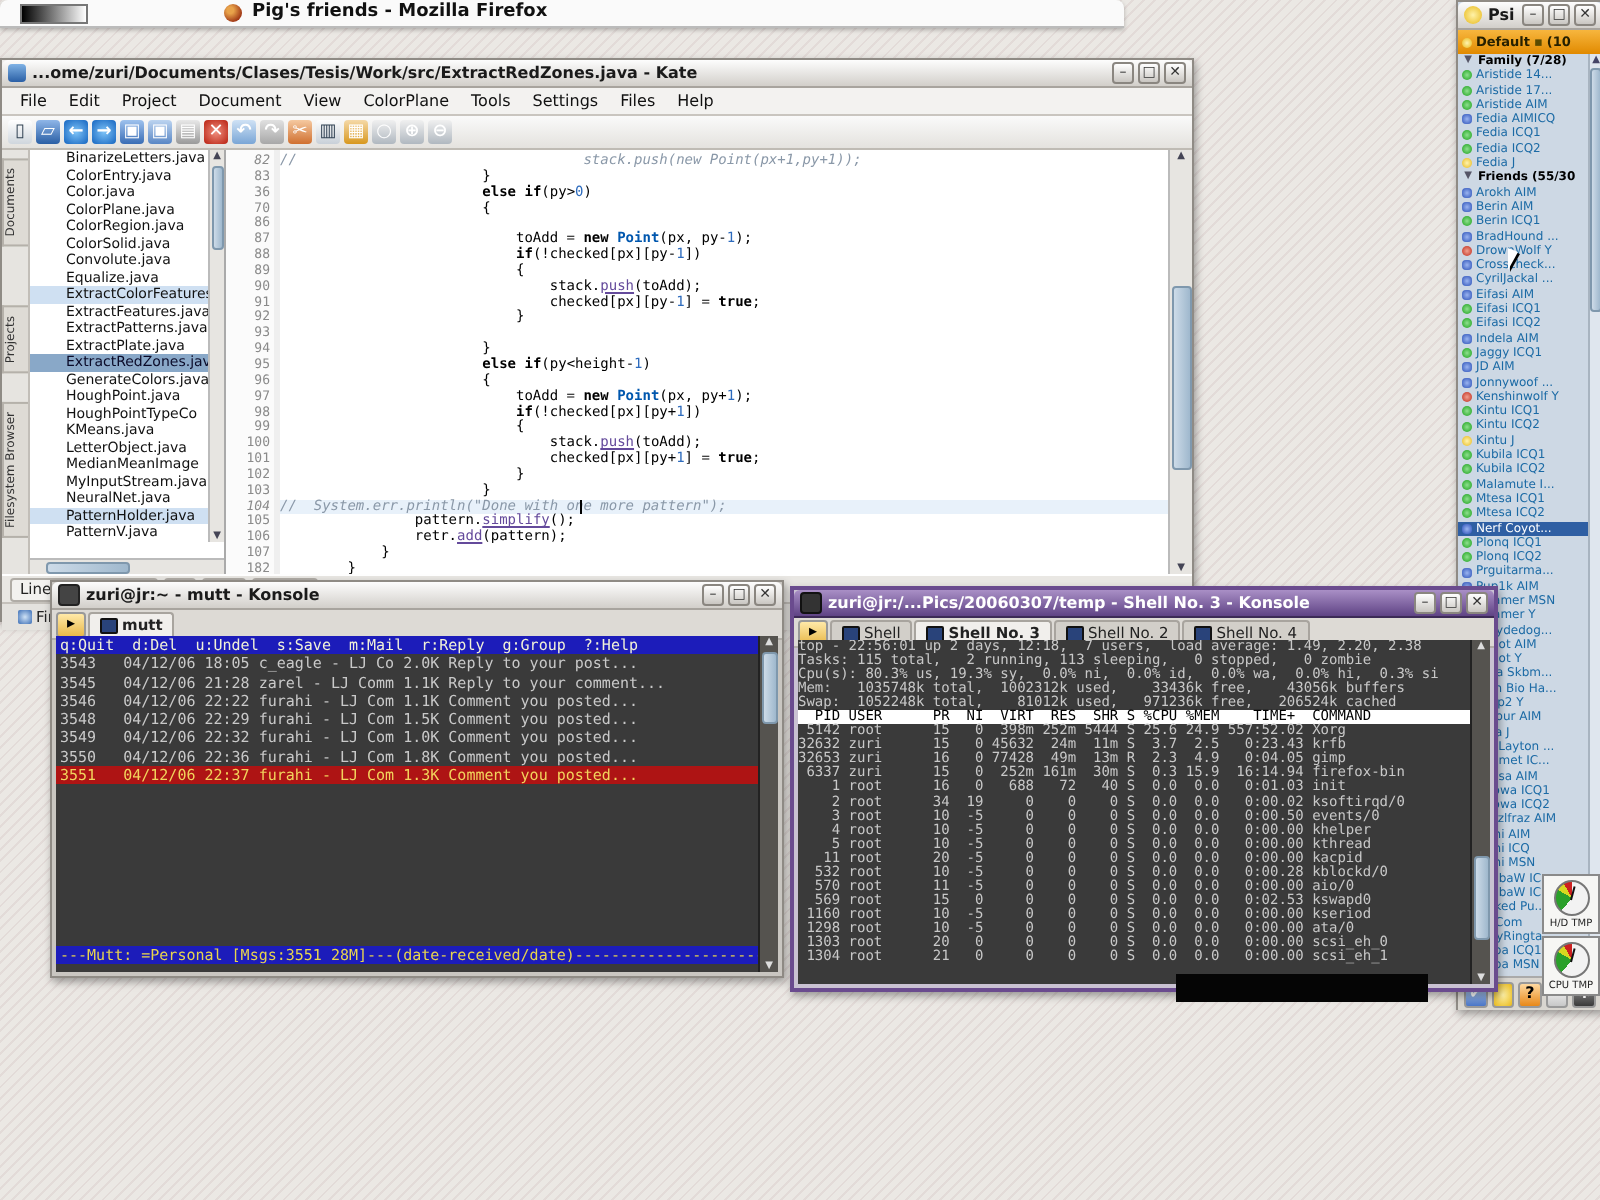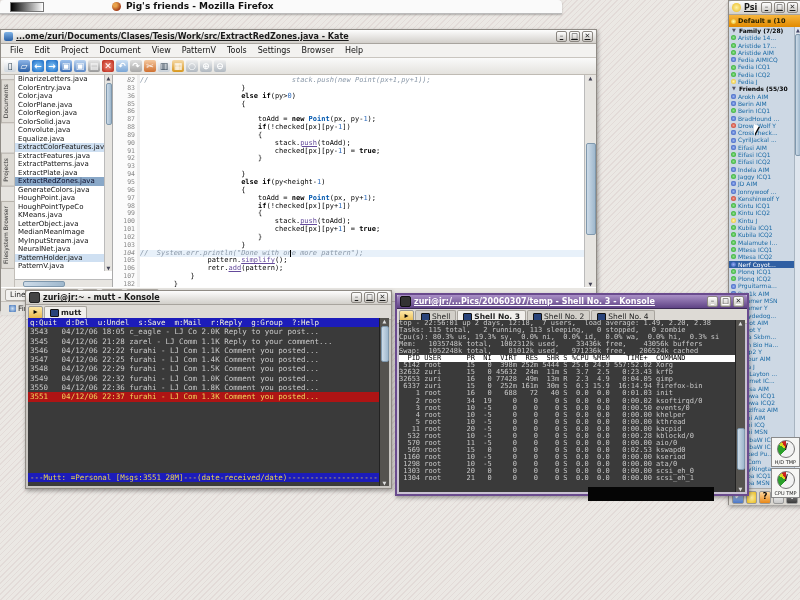--- a/index.html
+++ b/index.html
@@ -3,21 +3,21 @@
 <meta charset="utf-8">
 <style>
   html,body{margin:0;padding:0;}
   #screen{position:relative;width:800px;height:600px;overflow:hidden;
     background:#ebe8e4;
     background-image:repeating-linear-gradient(135deg, rgba(205,185,185,.28) 0 1px, transparent 1px 4px);
     font-family:"DejaVu Sans", sans-serif; cursor:default;}
   .win{position:absolute;box-shadow:1px 2px 4px rgba(0,0,0,.35);}
   .tbar{height:13px;display:flex;align-items:center;gap:3px;padding:0 3px;
     background:linear-gradient(180deg,#fdfdfd,#d2cfca);border-bottom:1px solid #a8a49e;
-    border-radius:3px 3px 0 0;font:bold 8px "DejaVu Sans",sans-serif;color:#1a1a1a;white-space:nowrap;overflow:hidden;text-decoration:underline;}
+    border-radius:3px 3px 0 0;font:bold 8px "DejaVu Sans",sans-serif;color:#1a1a1a;white-space:nowrap;overflow:hidden;}
   .tbar .ttl{flex:1;overflow:hidden;text-overflow:clip;white-space:nowrap;}
   .wbtns{display:flex;gap:2px;margin-left:auto;}
   .wbtn{width:9px;height:9px;background:linear-gradient(#ffffff,#c9c6c1);border:1px solid #8a8680;
     border-radius:2px;font:7px/8px "DejaVu Sans",sans-serif;text-align:center;color:#333;}
   .appico{width:9px;height:9px;border-radius:2px;flex:0 0 auto;}
 
   
   #firefox{left:0;top:0;width:562px;height:13px;background:#fafafa;border-bottom:1px solid #bbb;
     border-radius:4px 4px 0 0;position:absolute;box-shadow:0 1px 2px rgba(0,0,0,.25);}
   #firefox .fxico{position:absolute;left:112px;top:2px;width:9px;height:9px;border-radius:50%;
@@ -33,21 +33,21 @@
   .menu-item{padding:0 5px;}
   #kate .toolbar{height:16px;background:linear-gradient(#fafafa,#e4e2de);border-bottom:1px solid #bfbbb4;
     display:flex;align-items:center;padding:0 2px;}
   .tbico{width:12px;height:12px;margin:0 1px;border-radius:2px;font:bold 9px/12px "DejaVu Sans",sans-serif;
     text-align:center;color:#fff;flex:0 0 auto;}
   #kate .main{position:relative;height:212px;display:flex;background:#efeeec;}
   #sidestrip{width:13px;background:#e6e4e0;border-right:1px solid #c2beb8;position:relative;}
   .sidetab{position:absolute;left:0;width:12px;background:#dedbd5;border:1px solid #b5b1aa;border-left:none;
     writing-mode:vertical-rl;transform:rotate(180deg);font-size:6px;color:#333;text-align:center;padding:4px 0;}
   #filelist{width:97px;background:#fff;border-right:1px solid #aaa;position:relative;overflow:hidden;}
-  .frow{height:8.5px;font-size:7px;line-height:8.5px;color:#111;padding-left:3px;white-space:nowrap;overflow:hidden;}
+  .frow{height:8.5px;font-size:7px;line-height:8.5px;color:#111;padding-left:18px;white-space:nowrap;overflow:hidden;}
   .frow.open{background:#cfe0f2;}
   .frow.sel{background:#89a8c8;color:#0a0a28;}
   #flvscroll{position:absolute;right:0;top:0;width:7px;height:196px;background:#e7e5e1;border-left:1px solid #bbb;}
   #flhscroll{position:absolute;left:0;bottom:0;height:7px;width:97px;background:#e7e5e1;border-top:1px solid #bbb;}
   .sthumb{position:absolute;background:linear-gradient(90deg,#cddbe8,#9fb8cd);border:1px solid #7f98ad;border-radius:2px;}
   .sarrow{position:absolute;font-size:5px;line-height:6px;color:#445;text-align:center;width:7px;}
   #editor{flex:1;position:relative;background:#fff;overflow:hidden;}
   #gutter{position:absolute;left:0;top:0;bottom:0;width:24px;background:#fbfbfb;border-right:1px solid #d5d5d5;}
   #iconborder{position:absolute;left:24px;top:0;bottom:0;width:3px;background:#efefef;}
   .cline{position:relative;height:7.85px;font:7px/7.85px "DejaVu Sans Mono",monospace;white-space:pre;color:#000;}
@@ -149,24 +149,24 @@
         <span class="wbtn">□</span>
         <span class="wbtn">✕</span>
       </span>
     </div>
     <div class="menubar" id="katemenu">
         <span class="menu-item">File</span>
         <span class="menu-item">Edit</span>
         <span class="menu-item">Project</span>
         <span class="menu-item">Document</span>
         <span class="menu-item">View</span>
-        <span class="menu-item">PatternV</span>
+        <span class="menu-item">ColorPlane</span>
         <span class="menu-item">Tools</span>
         <span class="menu-item">Settings</span>
-        <span class="menu-item">Browser</span>
+        <span class="menu-item">Files</span>
         <span class="menu-item">Help</span>
       </div>
     <div class="toolbar" id="katetoolbar">
         <span class="tbico" style="background: linear-gradient(rgb(255, 255, 255), rgb(207, 214, 221)); color: rgb(51, 68, 85);">▯</span>
         <span class="tbico" style="background: linear-gradient(rgb(143, 182, 232), rgb(42, 95, 165));">▱</span>
         <span class="tbico" style="background: radial-gradient(rgb(126, 195, 247), rgb(21, 101, 192));">←</span>
         <span class="tbico" style="background: radial-gradient(rgb(126, 195, 247), rgb(21, 101, 192));">→</span>
         <span class="tbico" style="background: linear-gradient(rgb(158, 194, 238), rgb(58, 109, 181));">▣</span>
         <span class="tbico" style="background: linear-gradient(rgb(188, 212, 240), rgb(90, 135, 197));">▣</span>
         <span class="tbico" style="background: linear-gradient(rgb(232, 232, 232), rgb(154, 154, 154));">▤</span>
@@ -221,21 +221,21 @@
           <span class="sthumb" style="top:1px;height:4px;left:8px;width:40px;"></span>
         </div>
       </div>
       <div id="editor">
         <div id="gutter"></div>
         <div id="iconborder"></div>
         <div class="codewrap" id="codewrap">
             <div class="cline cm"><span class="ln">82</span><span>//                                  stack.push(new Point(px+1,py+1));</span></div>
             <div class="cline"><span class="ln">83</span><span>                        }</span></div>
             <div class="cline"><span class="ln">36</span><span>                        <span class="kw">else</span> <span class="kw">if</span>(py&gt;<span class="nu">0</span>)</span></div>
-            <div class="cline"><span class="ln">85</span><span>                        {</span></div>
+            <div class="cline"><span class="ln">70</span><span>                        {</span></div>
             <div class="cline"><span class="ln">86</span><span></span></div>
             <div class="cline"><span class="ln">87</span><span>                            toAdd = <span class="kw">new</span> <span class="ty">Point</span>(px, py-<span class="nu">1</span>);</span></div>
             <div class="cline"><span class="ln">88</span><span>                            <span class="kw">if</span>(!checked[px][py-<span class="nu">1</span>])</span></div>
             <div class="cline"><span class="ln">89</span><span>                            {</span></div>
             <div class="cline"><span class="ln">90</span><span>                                stack.<span class="fn">push</span>(toAdd);</span></div>
             <div class="cline"><span class="ln">91</span><span>                                checked[px][py-<span class="nu">1</span>] = <span class="kw">true</span>;</span></div>
             <div class="cline"><span class="ln">92</span><span>                            }</span></div>
             <div class="cline"><span class="ln">93</span><span></span></div>
             <div class="cline"><span class="ln">94</span><span>                        }</span></div>
             <div class="cline"><span class="ln">95</span><span>                        <span class="kw">else</span> <span class="kw">if</span>(py&lt;height-<span class="nu">1</span>)</span></div>
@@ -294,23 +294,22 @@
         <span class="tabico"></span>
         <span>mutt</span>
       </span>
     </div>
     <div class="term">
       <div id="muttlines">
           <div class="mline hdr">q:Quit  d:Del  u:Undel  s:Save  m:Mail  r:Reply  g:Group  ?:Help</div>
           <div class="mline">3543   04/12/06 18:05 c_eagle - LJ Co 2.0K Reply to your post...</div>
           <div class="mline">3545   04/12/06 21:28 zarel - LJ Comm 1.1K Reply to your comment...</div>
           <div class="mline">3546   04/12/06 22:22 furahi - LJ Com 1.1K Comment you posted...</div>
-          <div class="mline">3547   04/12/06 22:25 furahi - LJ Com 1.4K Comment you posted...</div>
           <div class="mline">3548   04/12/06 22:29 furahi - LJ Com 1.5K Comment you posted...</div>
-          <div class="mline">3549   04/05/06 22:32 furahi - LJ Com 1.0K Comment you posted...</div>
+          <div class="mline">3549   04/12/06 22:32 furahi - LJ Com 1.0K Comment you posted...</div>
           <div class="mline">3550   04/12/06 22:36 furahi - LJ Com 1.8K Comment you posted...</div>
           <div class="mline sel">3551   04/12/06 22:37 furahi - LJ Com 1.3K Comment you posted...</div>
         </div>
       <div id="muttstatus">
           <div class="mline">---Mutt: =Personal [Msgs:3551 28M]---(date-received/date)-------------------------------(end)---</div>
         </div>
       <div class="termscroll">
         <span class="sarrow" style="top:0;">▲</span>
         <span class="sthumb" style="top:8px;height:34px;"></span>
         <span class="sarrow" style="bottom:0;">▼</span>

